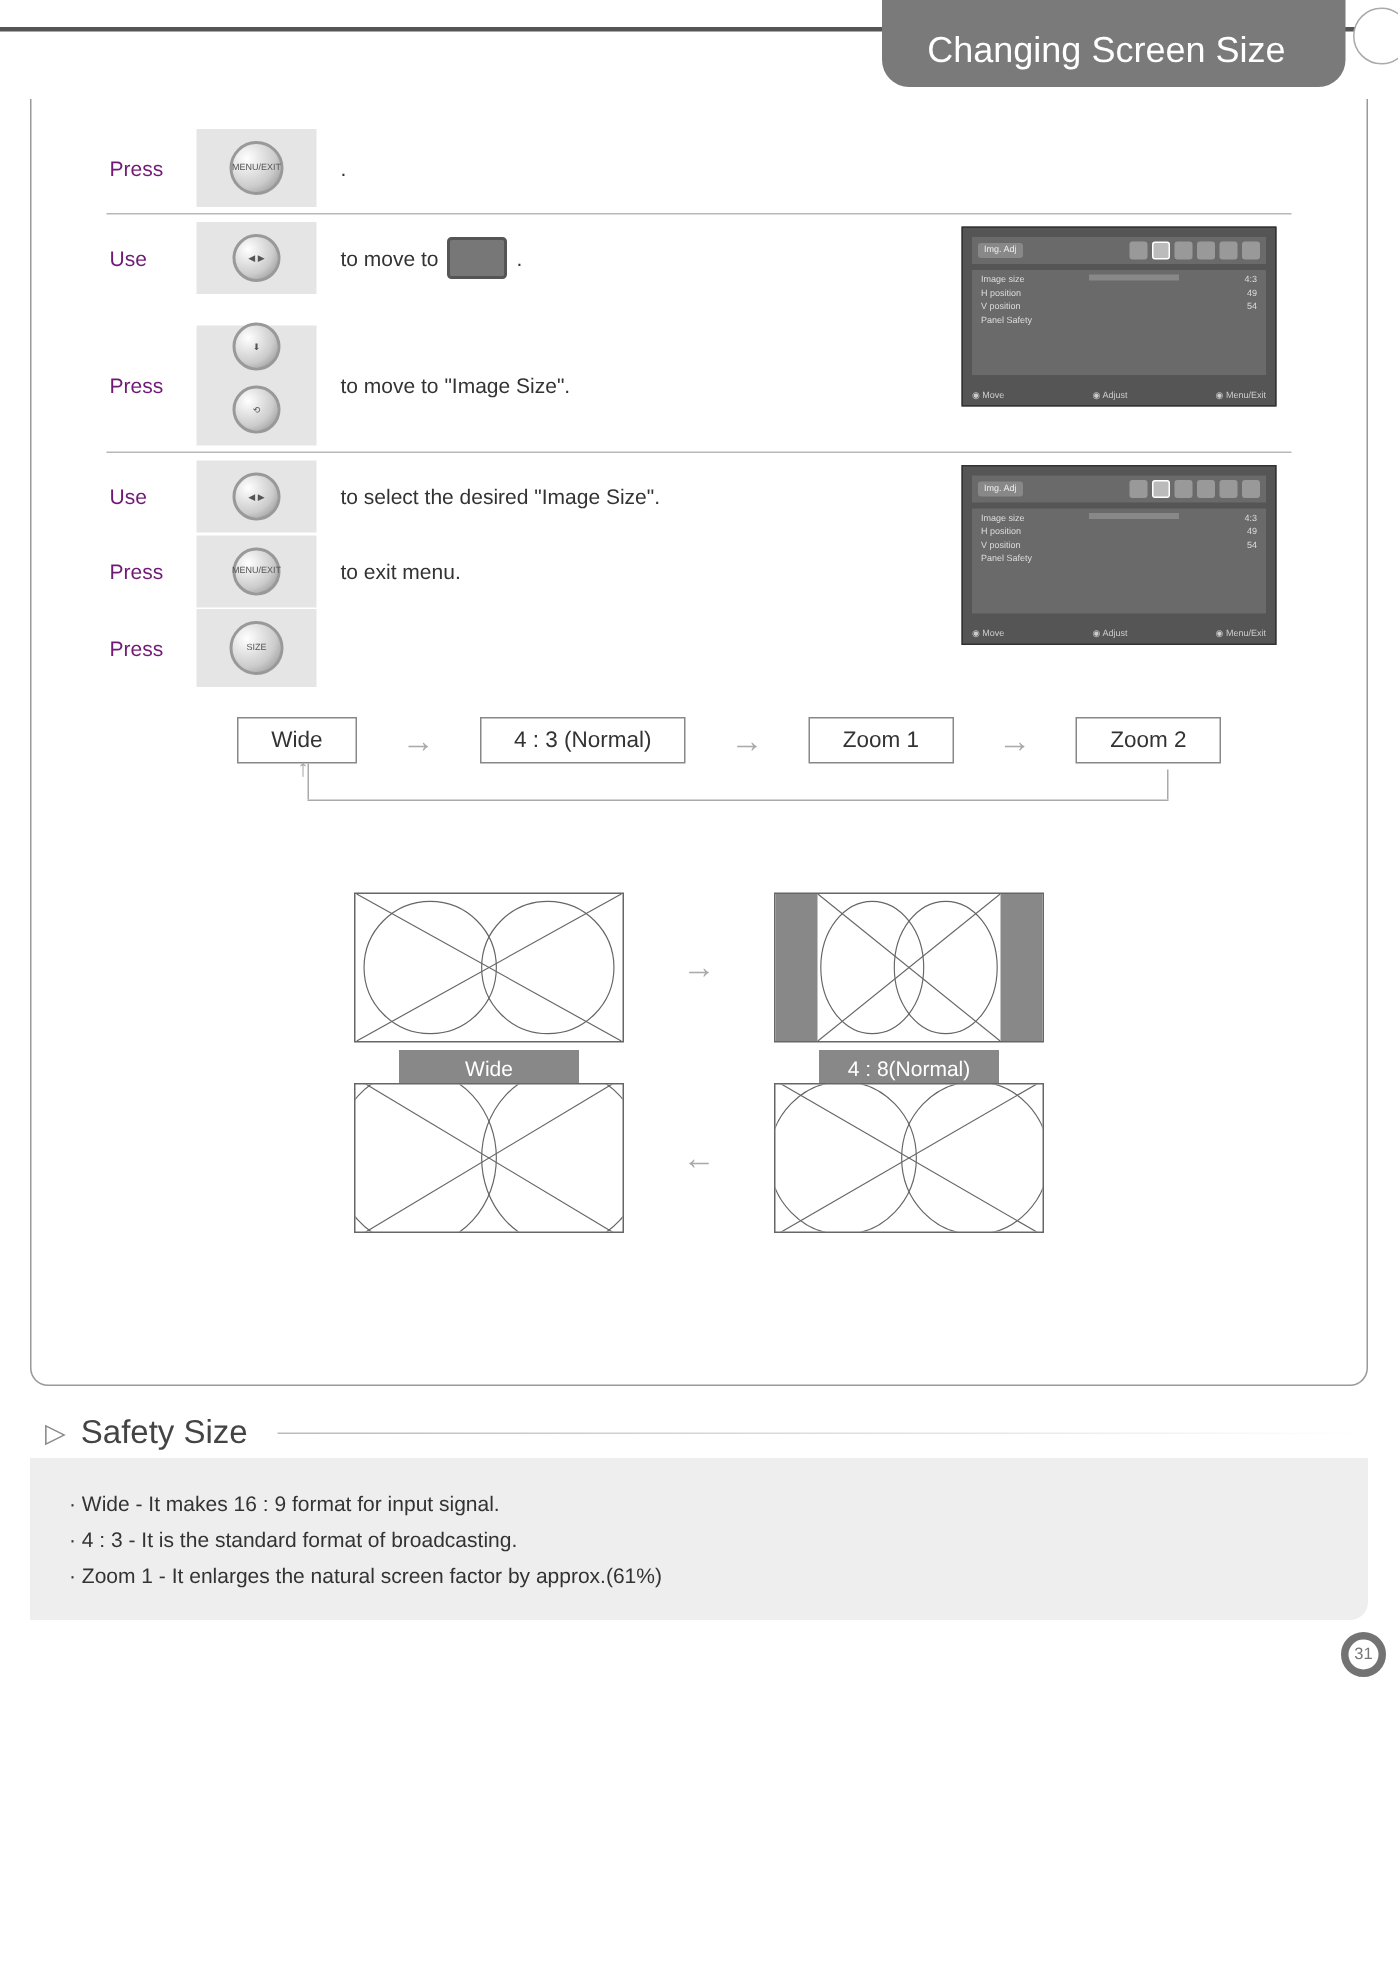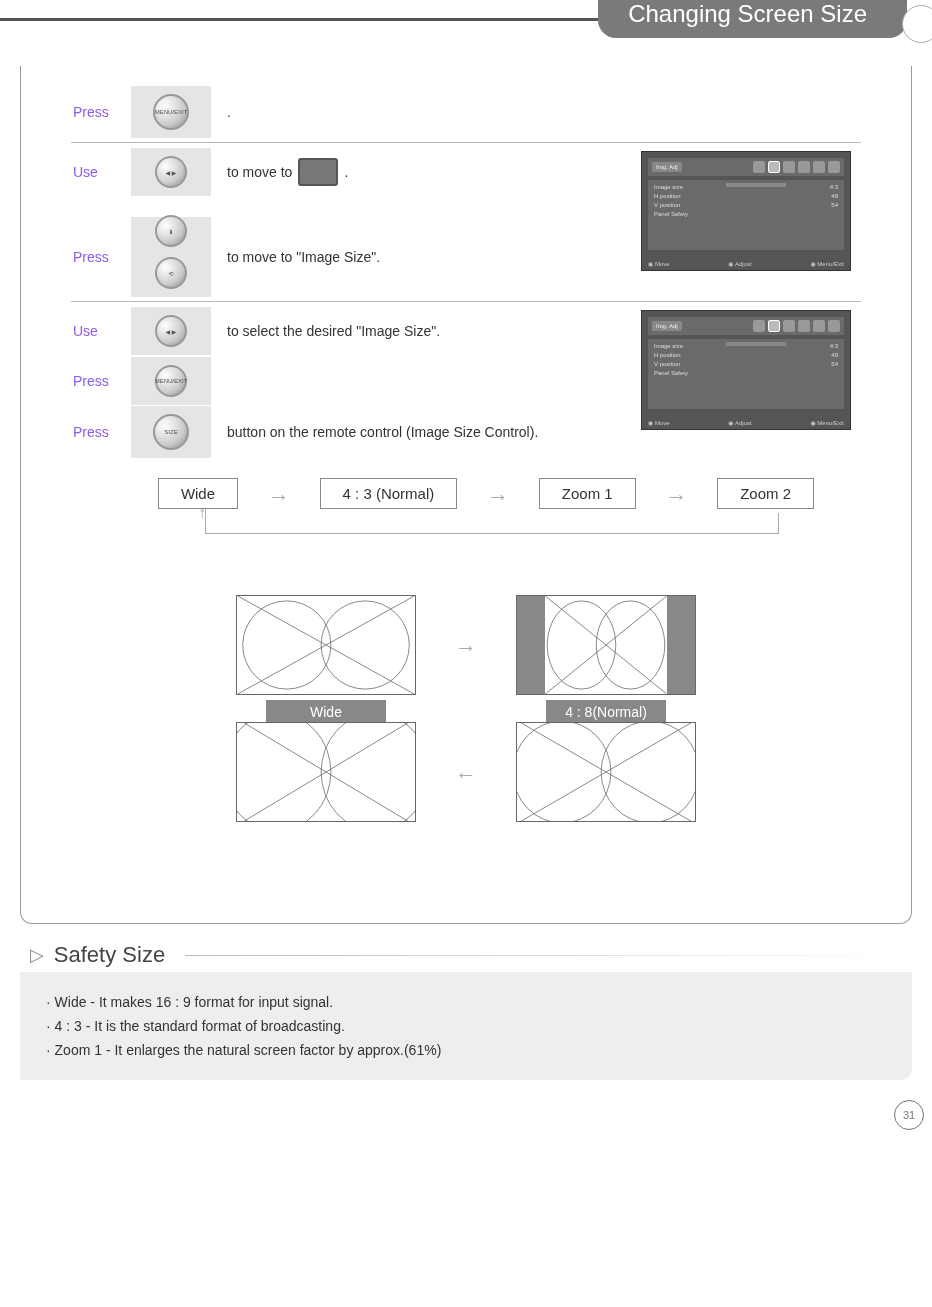--- a/index.html
+++ b/index.html
@@ -19,27 +19,27 @@
   .header-bar {
     position: absolute;
     top: 18px;
     left: 0;
     width: 100%;
     height: 3px;
     background: #555;
   }
   .header-tab {
     position: absolute;
-    right: 25px;
+    right: 35px;
     top: 0;
     background: #7a7a7a;
     color: #fff;
     font-size: 24px;
     font-weight: 300;
-    padding: 0 40px 10px 30px;
+    padding: 20px 40px 10px 30px;
     border-radius: 0 0 18px 18px;
   }
   .header-circle {
     position: absolute;
     right: -8px;
     top: 5px;
     width: 38px;
     height: 38px;
     border: 1px solid #aaa;
     border-radius: 50%;
@@ -61,21 +61,21 @@
     padding: 8px 0;
   }
   .instruction-row {
     display: flex;
     align-items: center;
     gap: 0;
     min-height: 50px;
   }
   .verb-col {
     width: 60px;
-    color: #8b5cf6;
+    color: #701a75;
     font-size: 14px;
     padding-left: 2px;
   }
   .text-col {
     flex: 1;
     padding-left: 16px;
     font-size: 14px;
     display: flex;
     align-items: center;
     gap: 6px;
@@ -229,35 +229,35 @@
   .section-title {
     font-size:22px;
     color:#444;
     font-weight:400;
   }
   .hdr-line {
     flex:1; height:1px; background:linear-gradient(to right,#bbb, #fff);
     margin-left:10px;
   }
   .info-box {
-    margin: 4px 20px 12px 20px;
+    margin: 4px 20px 0 20px;
     background:#eee;
     border-radius:0 0 12px 0;
     padding: 14px 26px;
   }
   .info-box .item {
     font-size:14px;
     margin:8px 0;
   }
   .info-box .item::before { content:"· "; }
   .page-no {
     float:right;
     margin: 8px 8px 0 0;
     width:30px; height:30px;
-    border:1px solid #737373;
+    border:5px solid #737373;
     border-radius:50%;
     display:flex; align-items:center; justify-content:center;
     font-size:11px; color:#777;
   }
 </style>
 </head>
 <body>
 
 <div class="header-wrap">
   <div class="header-bar"></div>
@@ -352,27 +352,27 @@
         <div class="btn-col">
           <span class="round-btn small">◀ ▶</span>
         </div>
         <div class="text-col">to select the desired "Image Size".</div>
       </div>
       <div class="instruction-row">
         <div class="verb-col">Press</div>
         <div class="btn-col">
           <span class="round-btn small">MENU/EXIT</span>
         </div>
+        <div class="text-col">to exit menu.</div>
       </div>
       <div class="instruction-row">
         <div class="verb-col">Press</div>
         <div class="btn-col">
           <span class="round-btn">SIZE</span>
         </div>
-        <div class="text-col">button on the remote control (Image Size Control).</div>
       </div>
     </div>
     <div class="screen-col">
       <div class="osd-shot">
         <div class="osd-top">
           <span class="lab">Img. Adj</span>
           <span style="flex:1"></span>
           <span class="osd-icon"></span>
             <span class="osd-icon hl"></span>
             <span class="osd-icon"></span>

